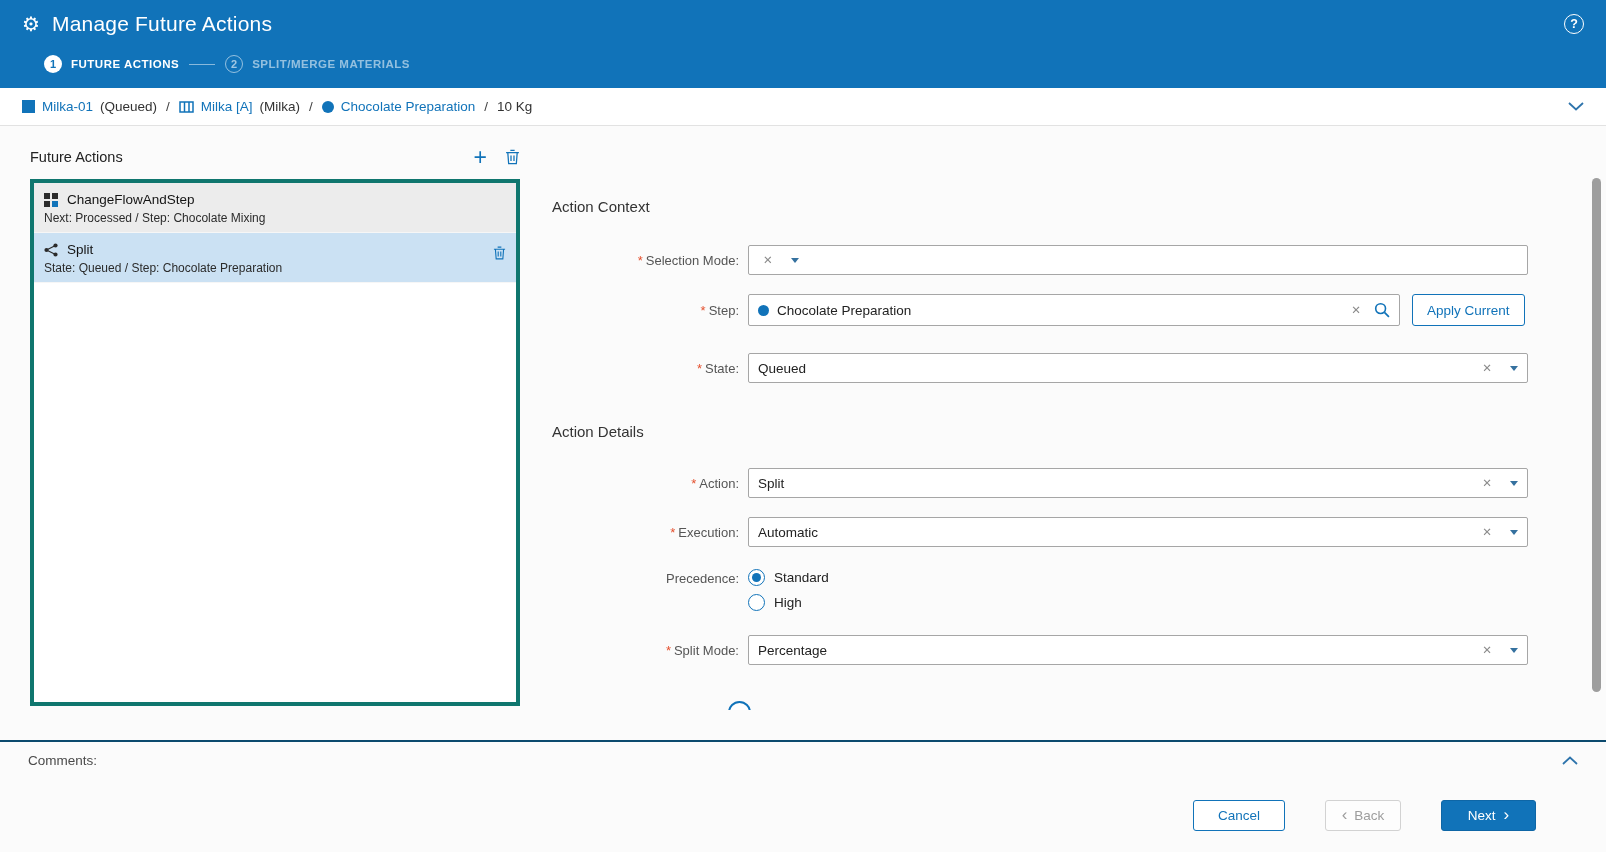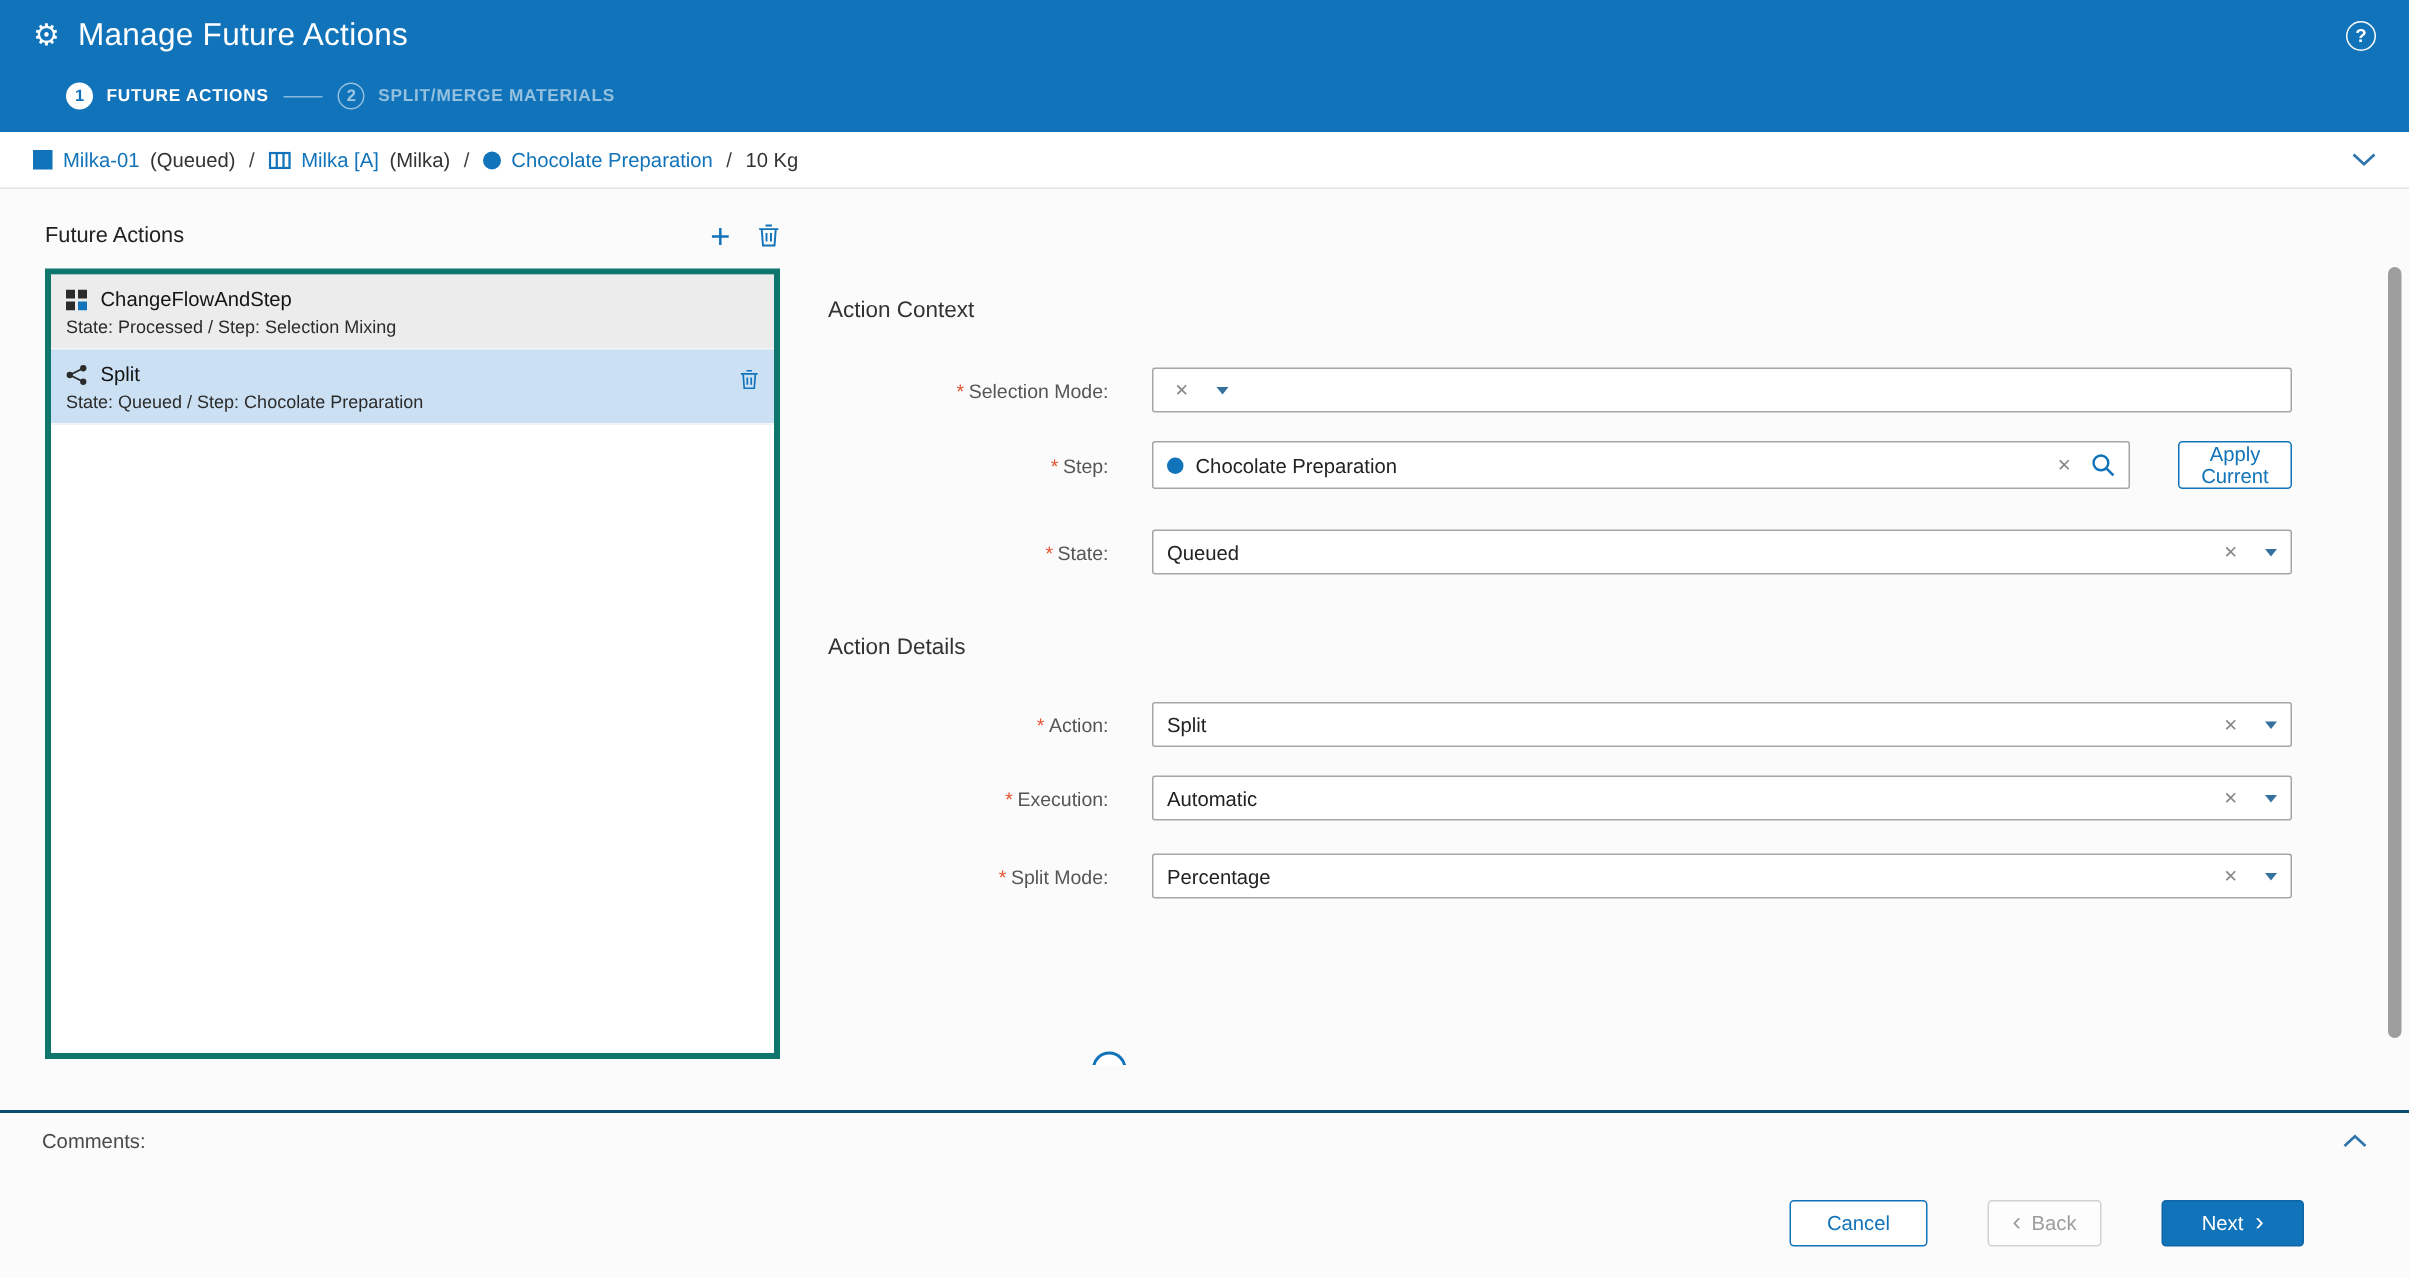--- a/index.html
+++ b/index.html
@@ -53,21 +53,21 @@
   .fa-item.selected { background:#cbe1f3; }
   .fa-row1 { display:flex; align-items:center; gap:9px; height:21px; font-size:13.5px; color:#141414; }
   .fa-row2 { font-size:12px; color:#2b2b2b; margin-top:1px; }
   .row-trash { position:absolute; right:10px; top:13px; }
 
   
   .right { flex:1; padding-left:32px; padding-right:78px; position:relative; height:584px; overflow:hidden; }
   .sec-title { font-size:15px; color:#333; }
   .sec-context { margin-top:72px; margin-bottom:30px; }
   .sec-details { margin-top:40px; margin-bottom:28px; }
-  .frow { display:flex; align-items:center;gap:20px; }
+  .frow { display:flex; align-items:center; }
   .mb19 { margin-bottom:19px; } .mb27 { margin-bottom:27px; } .mb22 { margin-bottom:22px; } .mb24 { margin-bottom:24px; }
   .flabel { width:196px; flex:none; text-align:right; padding-right:9px; font-size:13px; color:#555; }
   .req { color:#e4502e; margin-right:3px; font-size:13px; }
   .combo { flex:1; height:30px; background:#fff; border:1px solid #a6a6a6; border-radius:2px; display:flex;
     align-items:center; padding:0 9px; font-size:13.5px; color:#222; cursor:pointer; }
   .combo-val { flex:1; display:flex; align-items:center; gap:8px; }
   .clear-x { color:#8a8a8a; font-size:11.5px; margin:0 5px; cursor:pointer; }
   .dd-caret { width:0; height:0; border-left:4.5px solid transparent; border-right:4.5px solid transparent;
     border-top:5.5px solid #35719f; margin-left:13px; cursor:pointer; }
   .step-combo { flex:none; width:652px; height:32px; }
@@ -176,21 +176,21 @@
             <span style="display:flex;align-items:center;">
               <svg width="14" height="14" viewBox="0 0 14 14">
                   <rect x="0" y="0" width="6" height="6" fill="#2b2b2b"></rect>
                   <rect x="8" y="0" width="6" height="6" fill="#2b2b2b"></rect>
                   <rect x="0" y="8" width="6" height="6" fill="#2b2b2b"></rect>
                   <rect x="8" y="8" width="6" height="6" fill="#1173b9"></rect>
                 </svg>
             </span>
             <span>ChangeFlowAndStep</span>
           </div>
-          <div class="fa-row2">State: Processed / Step: Selection Mixing</div>
+          <div class="fa-row2">Next: Processed / Step: Chocolate Mixing</div>
         </div>
         <div class="fa-item selected">
           <div class="fa-row1">
             <span style="display:flex;align-items:center;">
               <svg width="14" height="14" viewBox="0 0 14 14">
                   <path d="M2.5 7L11.5 2.5M2.5 7l9 4.5" stroke="#2b2b2b" stroke-width="1.3" fill="none"></path>
                   <circle cx="11.5" cy="2.5" r="2.1" fill="#2b2b2b"></circle>
                   <circle cx="2.5" cy="7" r="2.1" fill="#2b2b2b"></circle>
                   <circle cx="11.5" cy="11.5" r="2.1" fill="#2b2b2b"></circle>
                 </svg>
@@ -259,20 +259,33 @@
 
       <div class="frow mb22">
         <div class="flabel"><span class="req">*</span><span>Execution:</span></div>
         <div class="combo">
           <span class="combo-val">Automatic</span>
           <span class="clear-x">✕</span>
           <span class="dd-caret"></span>
         </div>
       </div>
 
+      <div class="frow mb24" style="align-items:flex-start;">
+        <div class="flabel" style="padding-top:2px;"><span>Precedence:</span></div>
+        <div class="radio-block">
+          <div class="radio-row">
+            <span class="radio checked"></span>
+            <span class="radio-label">Standard</span>
+          </div>
+          <div class="radio-row">
+            <span class="radio"></span>
+            <span class="radio-label">High</span>
+          </div>
+        </div>
+      </div>
 
       <div class="frow" style="margin-bottom:0;">
         <div class="flabel"><span class="req">*</span><span>Split Mode:</span></div>
         <div class="combo">
           <span class="combo-val">Percentage</span>
           <span class="clear-x">✕</span>
           <span class="dd-caret"></span>
         </div>
       </div>
 

